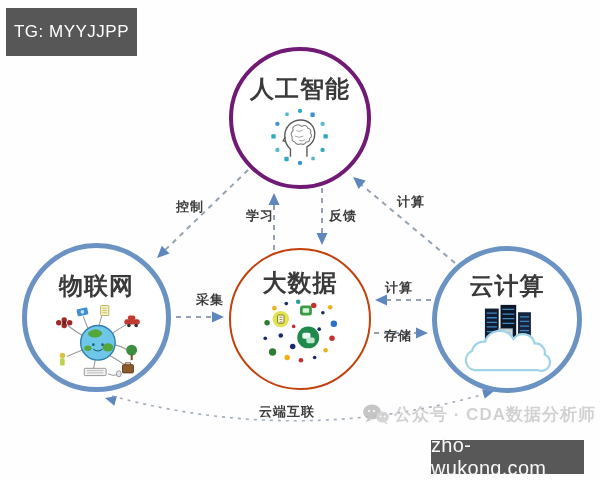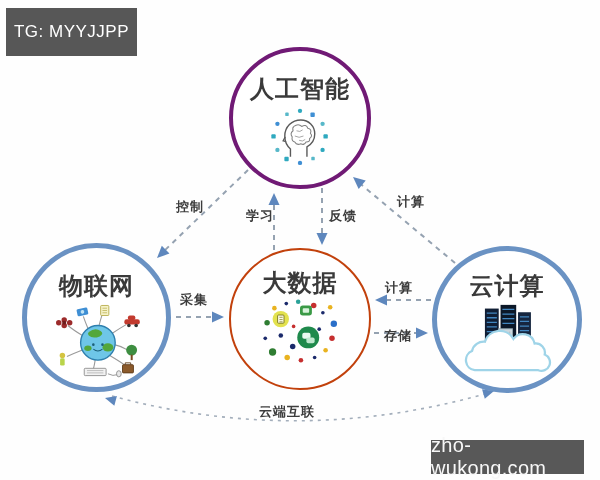--- a/index.html
+++ b/index.html
@@ -33,21 +33,21 @@
   .node-icon{margin-top:2px;}
   
   .edge-label{
     position:absolute;transform:translate(-50%,-50%);
     font-size:13px;font-weight:600;color:#3c3c3c;letter-spacing:1px;white-space:nowrap;
   }
   .lbl-control      {left:190px;top:207px;}
   .lbl-learn        {left:260px;top:216px;}
   .lbl-feedback     {left:343px;top:216px;}
   .lbl-compute-ai   {left:411px;top:202px;}
-  .lbl-collect      {left:194px;top:300px;}
+  .lbl-collect      {left:210px;top:300px;}
   .lbl-compute-cloud{left:399px;top:288px;}
   .lbl-store        {left:398px;top:336px;}
   .lbl-interconnect {left:287px;top:412px;}
   
   .watermark{
     position:absolute;left:362px;top:402px;height:24px;
     display:flex;align-items:center;gap:4px;opacity:.85;
   }
   .watermark-text{font-size:17px;font-weight:600;color:#cbcbcb;letter-spacing:1px;white-space:nowrap;}
   
@@ -240,16 +240,29 @@
 
   <div class="edge-label lbl-control">控制</div>
   <div class="edge-label lbl-learn">学习</div>
   <div class="edge-label lbl-feedback">反馈</div>
   <div class="edge-label lbl-compute-ai">计算</div>
   <div class="edge-label lbl-collect">采集</div>
   <div class="edge-label lbl-compute-cloud">计算</div>
   <div class="edge-label lbl-store">存储</div>
   <div class="edge-label lbl-interconnect">云端互联</div>
 
+  <div class="watermark">
+    <svg width="28" height="22" viewBox="0 0 28 22">
+      <ellipse cx="10" cy="9" rx="9" ry="7.5" fill="#bdbdbd"></ellipse>
+      <path d="M6 15 l-2.5 4.5 l5.5 -2.5 z" fill="#bdbdbd"></path>
+      <circle cx="7" cy="8" r="1.1" fill="#fff"></circle>
+        <circle cx="12" cy="8" r="1.1" fill="#fff"></circle>
+      <ellipse cx="20.5" cy="14" rx="6.5" ry="5.5" fill="#cdcdcd"></ellipse>
+      <path d="M24 18.5 l2 3 l-4 -1.5 z" fill="#cdcdcd"></path>
+      <circle cx="18.5" cy="13.5" r=".9" fill="#fff"></circle>
+        <circle cx="22.5" cy="13.5" r=".9" fill="#fff"></circle>
+    </svg>
+    <span class="watermark-text">公众号 · CDA数据分析师</span>
+  </div>
 
   <div class="footer-badge">zho-wukong.com</div>
 
 </div>
 
 </body></html>

